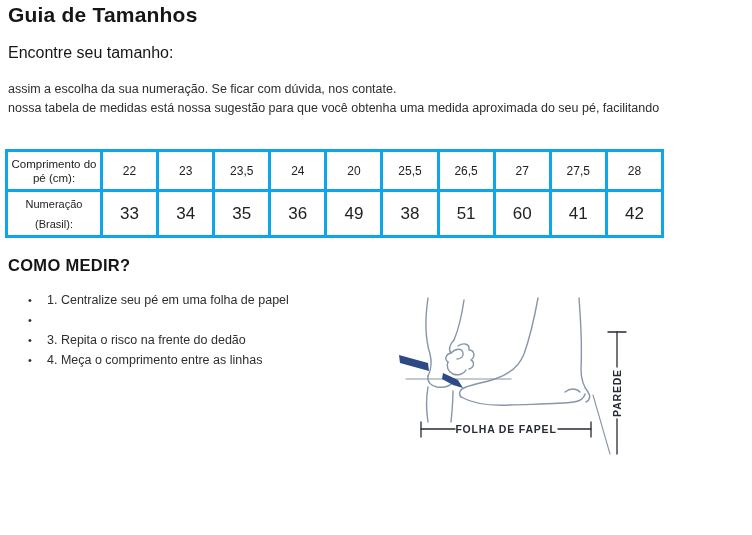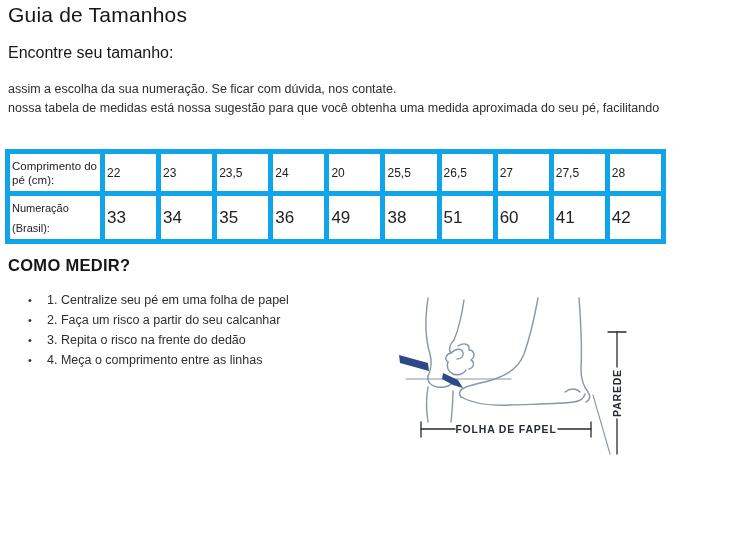--- a/index.html
+++ b/index.html
@@ -6,39 +6,39 @@
   .screen{
     position:relative;
     width:752px;height:535px;
     background:#ffffff;
     font-family:"Liberation Sans",sans-serif;
     color:#1f1f1f;
     overflow:hidden;
   }
   .page-title{
     position:absolute;left:8px;top:3px;
-    font-size:21px;font-weight:400;color:#161616;
+    font-size:21px;font-weight:700;color:#161616;
     letter-spacing:0.2px;
   }
   .section-subtitle{
     position:absolute;left:8px;top:44px;
     font-size:16px;font-weight:400;color:#161616;
   }
   .intro{
     position:absolute;left:8px;top:80px;width:710px;
     font-size:12.5px;line-height:18.5px;color:#2e2e2e;
   }
   table.size-table{
     position:absolute;left:5px;top:149px;
     border-collapse:collapse;table-layout:fixed;
     width:656px;
   }
   table.size-table td{
-    border:5px solid #0ea5e9;
-    vertical-align:middle;
+    border:3px solid #0ea5e9;
+    text-align:center;vertical-align:middle;
     padding:0 2px;color:#222222;
   }
   td.row-label{
     text-align:left;padding-left:5px;
   }
   tr.row-cm td{height:37px;font-size:12px;}
   tr.row-cm td.row-label{font-size:11.5px;line-height:14px;}
   tr.row-size td{height:43px;font-size:17px;}
   tr.row-size td.row-label{font-size:11px;line-height:20px;}
   .measure-heading{
@@ -117,21 +117,20 @@
 
   <div class="measure-heading">COMO MEDIR?</div>
 
   <div class="steps">
     <div class="step">
       <span class="bullet">•</span>
       <span>1. Centralize seu pé em uma folha de papel</span>
     </div>
     <div class="step">
       <span class="bullet">•</span>
-      <span>2. Faça um risco a partir do seu calcanhar</span>
     </div>
     <div class="step">
       <span class="bullet">•</span>
       <span>3. Repita o risco na frente do dedão</span>
     </div>
     <div class="step">
       <span class="bullet">•</span>
       <span>4. Meça o comprimento entre as linhas</span>
     </div>
   </div>

